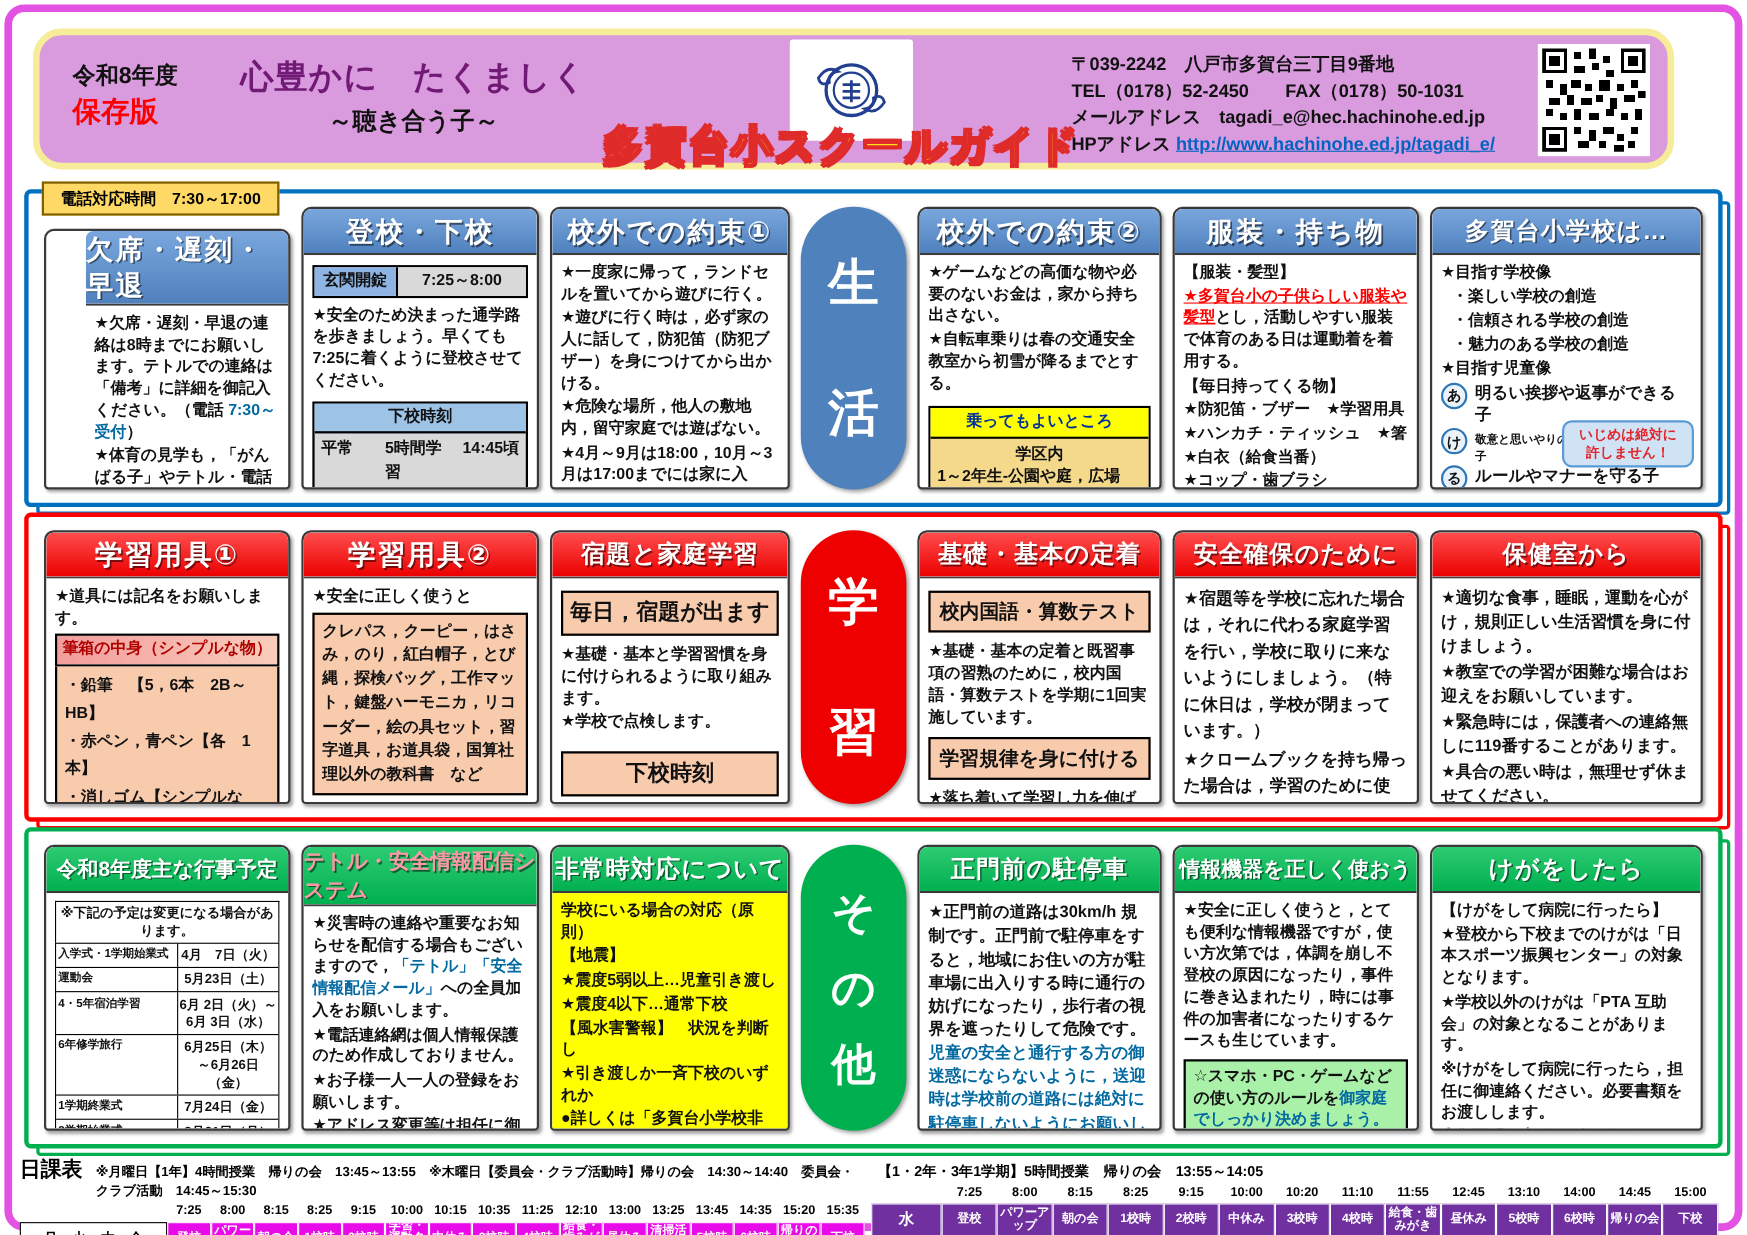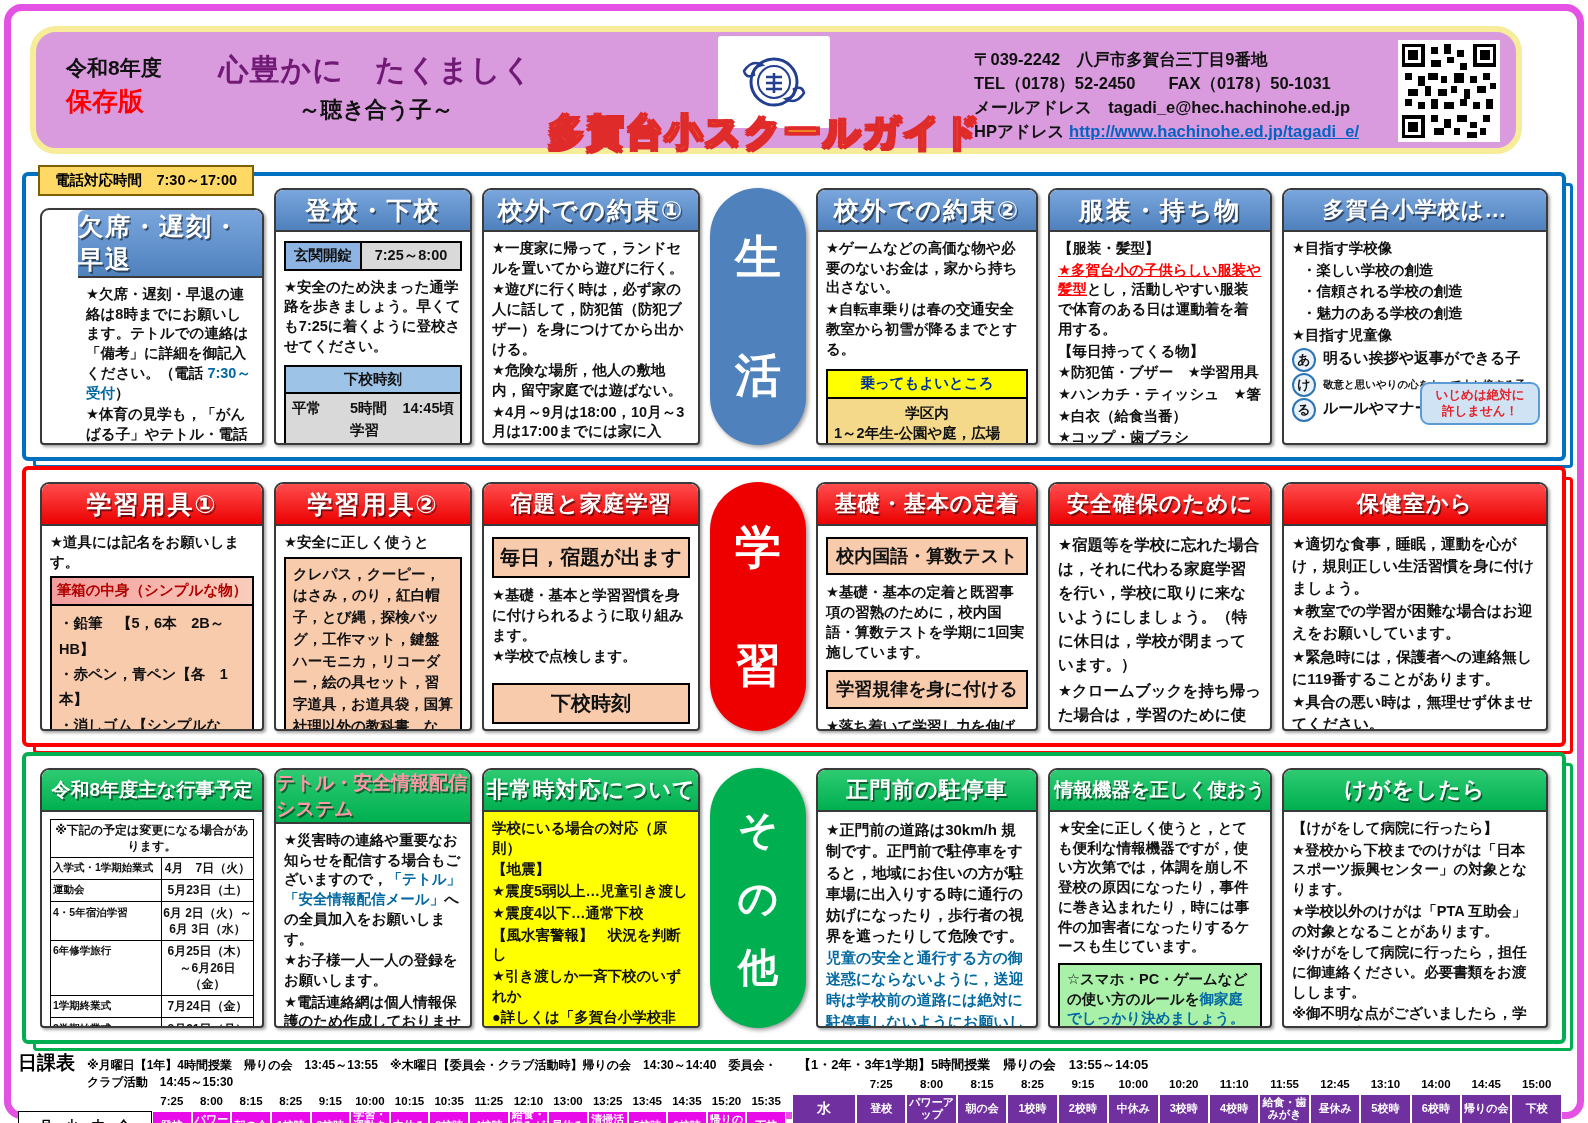--- a/index.html
+++ b/index.html
@@ -24,21 +24,21 @@
   .addr .link{color:#0563c1;text-decoration:underline;cursor:pointer;}
   .qr{position:absolute;right:16px;top:8px;width:102px;height:102px;background:#fff;padding:4px;box-sizing:border-box;}
 
   
   .sec{position:absolute;left:22px;width:1544px;background:#fff;border-radius:6px;box-sizing:border-box;z-index:1;}
   .sec.life {top:172px;height:289px;border:4px solid #0070c0;box-shadow:9px 9px 0 -5px #fff,9px 9px 0 -2px #0070c0;}
   .sec.study{top:466px;height:281px;border:4px solid #ff0000;box-shadow:9px 9px 0 -5px #fff,9px 9px 0 -2px #ff0000;}
   .sec.other{top:752px;height:292px;border:4px solid #00b050;box-shadow:9px 9px 0 -5px #fff,9px 9px 0 -2px #00b050;}
   .cols{display:flex;gap:10px;padding:12px 14px;height:100%;box-sizing:border-box;}
   .col{box-sizing:border-box;}
-  .c1{width:224px;} .c2{width:198px;border-radius:22px;} .c3{width:218px;} .cO{width:96px;} .c4{width:222px;} .c5{width:224px;} .c6{flex:1;}
+  .c1{width:224px;} .c2{width:216px;border-radius:22px;} .c3{width:218px;} .cO{width:96px;} .c4{width:222px;} .c5{width:224px;} .c6{flex:1;}
   .life .c1 .card{margin-top:20px;height:calc(100% - 20px);padding-left:36px;}
 
   .card{background:#fff;border:2px solid #3a3a3a;border-radius:9px 9px 4px 4px;height:100%;display:flex;
         flex-direction:column;box-shadow:2px 2px 3px rgba(0,0,0,.35);box-sizing:border-box;overflow:hidden;}
   .card-h{min-height:40px;display:flex;align-items:center;justify-content:center;border-radius:7px 7px 0 0;
         color:#fff;font-weight:800;letter-spacing:2px;font-size:25px;
         text-shadow:1.5px 1.5px 0 rgba(0,0,0,.5);flex:0 0 auto;border-bottom:2px solid #3a3a3a;}
   .life  .card-h{background:linear-gradient(180deg,#7aa6dd,#4f81bd);}
   .study .card-h{background:linear-gradient(180deg,#ff4d4d,#ec0000);}
   .other .card-h{background:linear-gradient(180deg,#2ecb72,#00b050);}
@@ -450,22 +450,22 @@
 
         </div>
       </div>
     </div>
     <div class="col c2">
       <div class="card">
         <div class="card-h sz19 pink">テトル・安全情報配信システム</div>
         <div class="card-b">
           <div class="p"><span>★災害時の連絡や重要なお知らせを配信する場合もございますので，</span><span class="red">「テトル」「安全情報配信メール」</span><span>への全員加入をお願いします。</span></div>
           <div>
+              <div class="p">★電話連絡網は個人情報保護のため作成しておりません。</div>
               <div class="p">★お子様一人一人の登録をお願いします。</div>
-              <div class="p">★電話連絡網は個人情報保護のため作成しておりません。</div>
               <div class="p">★アドレス変更等は担任に御連絡ください。</div>
             </div>
         </div>
       </div>
     </div>
     <div class="col c3">
       <div class="card">
         <div class="card-h sz22">非常時対応について</div>
         <div class="card-b ybody">
           <div>

